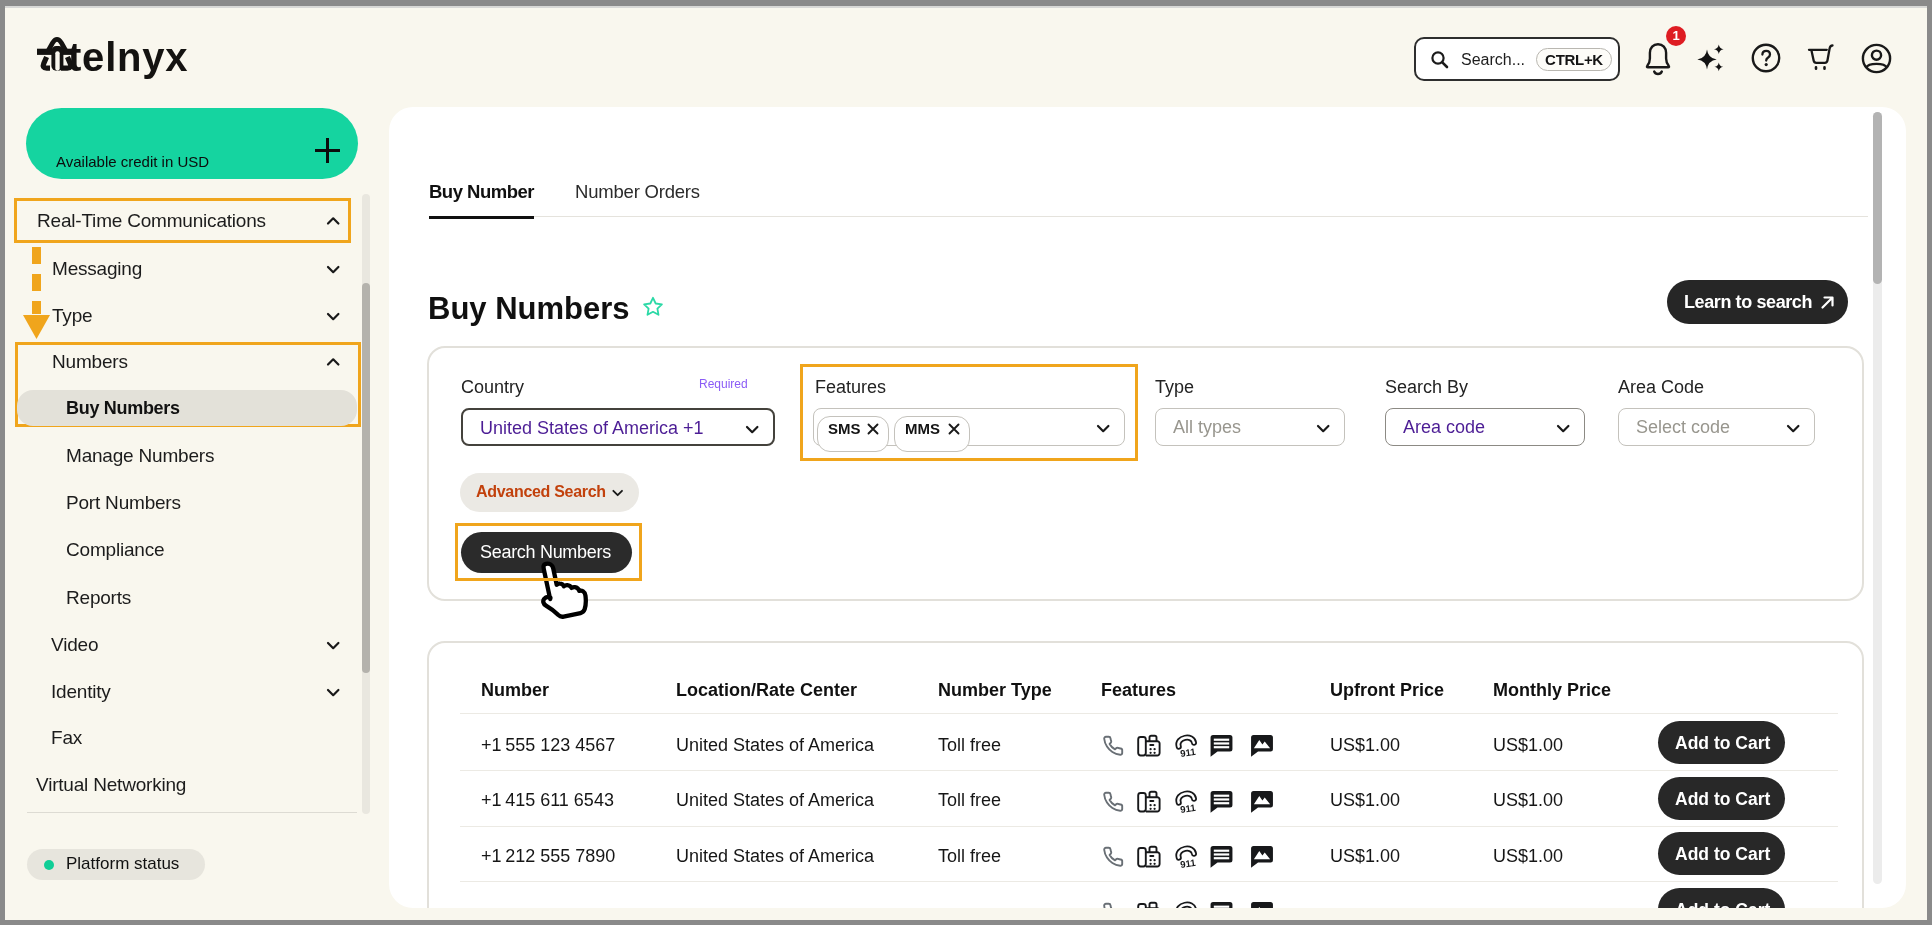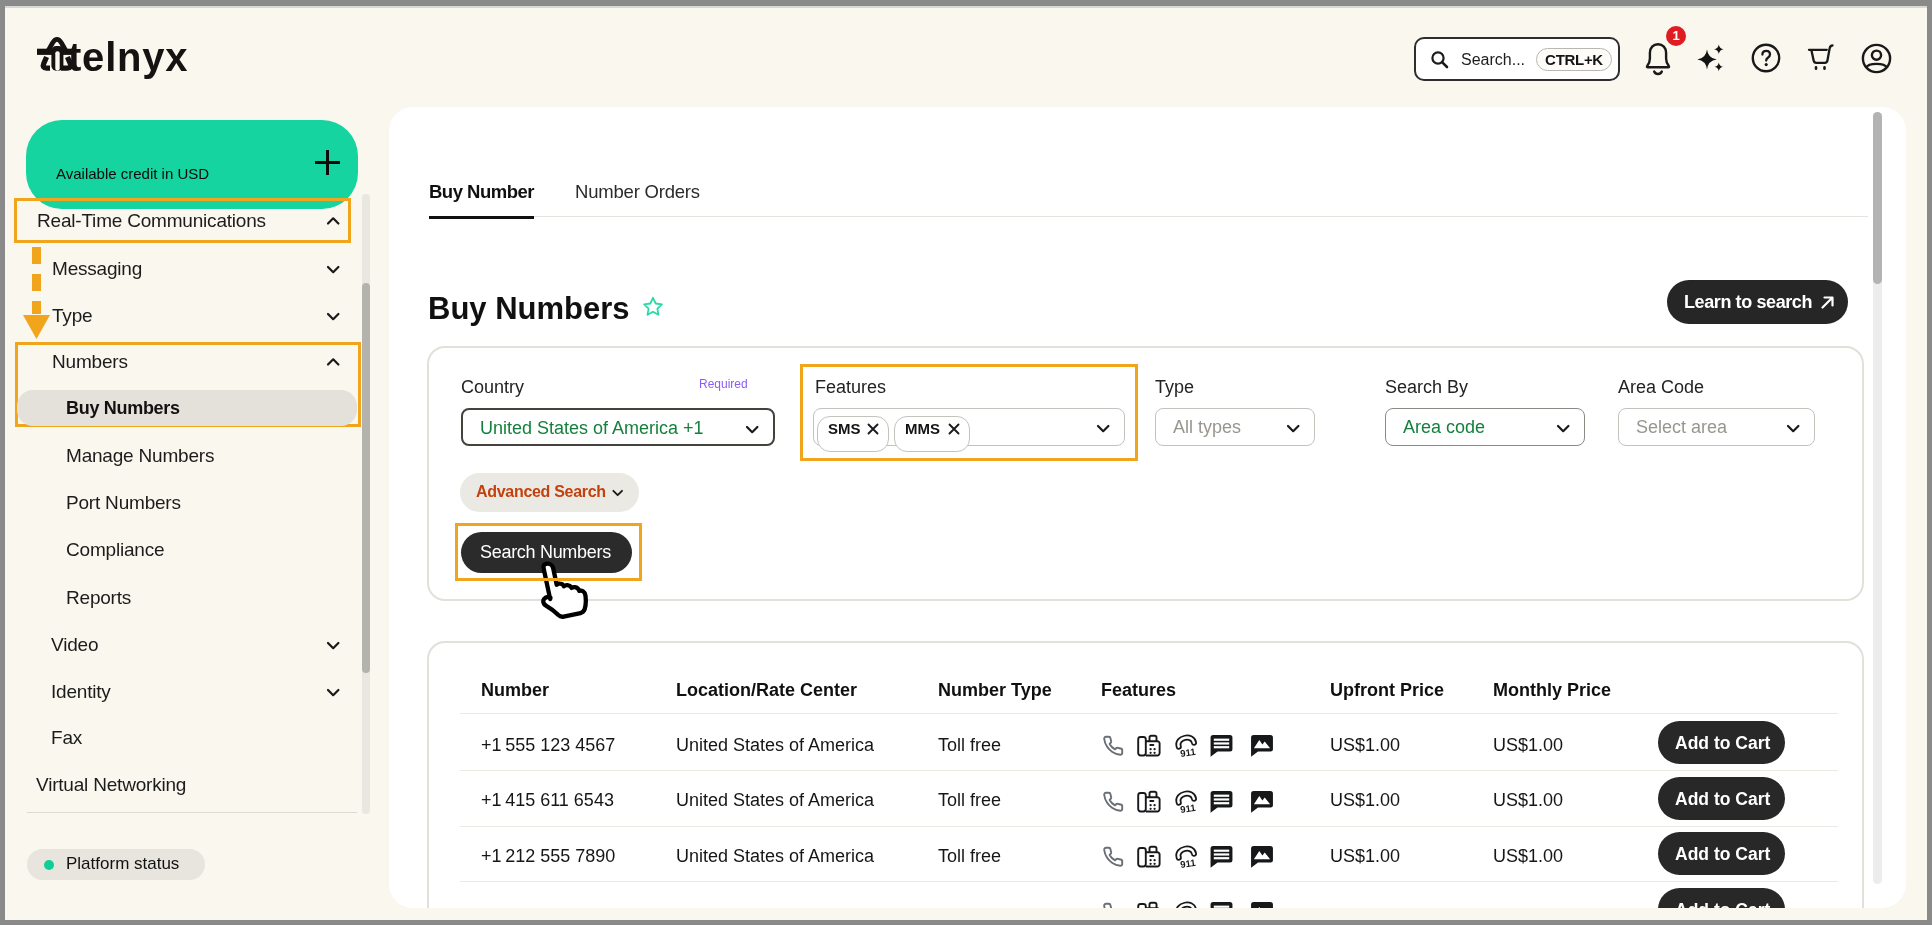--- a/index.html
+++ b/index.html
@@ -8,21 +8,21 @@
   .app { position:absolute; left:5px; top:6px; width:1922px; height:914px; background:#f9f7ee; border-top:2px solid #d8d8d6; }
   .abs { position:absolute; }
   
   .logo { left:37px; top:34px; width:190px; height:48px; }
   .searchbox { left:1414px; top:37px; width:206px; height:44px; background:#fff; border:2px solid #2e2e2e; border-radius:10px; }
   .searchbox .mag { position:absolute; left:14px; top:11px; }
   .searchbox .stx { position:absolute; left:45px; top:12px; font-size:16px; color:#1d1d1d; }
   .ctrlk { position:absolute; left:120px; top:9px; width:76px; height:23px; border:1.5px solid #b9b7b1; border-radius:12px; font-size:15px; font-weight:bold; color:#141414; text-align:center; line-height:21px; letter-spacing:-0.3px; background:#fdfcf8; }
   .badge { left:1666px; top:26px; width:20px; height:20px; background:#de1c22; border-radius:50%; color:#fff; font-size:13px; font-weight:bold; text-align:center; line-height:20px; }
   
-  .credit { left:26px; top:108px; width:332px; height:89px; background:#15d4a0; border-radius:36px;margin-top:12px; }
+  .credit { left:26px; top:108px; width:332px; height:71px; background:#15d4a0; border-radius:36px; }
   .credit .ct { position:absolute; left:30px; top:45px; font-size:15px; color:#0c0c0c; }
   .credit .plus { position:absolute; left:289px; top:30px; width:25px; height:25px; }
   .credit .plus:before { content:""; position:absolute; left:0; top:11px; width:25px; height:3.2px; background:#0c0c0c; }
   .credit .plus:after { content:""; position:absolute; left:11px; top:0; width:3.2px; height:25px; background:#0c0c0c; }
   .nav { font-size:19px; color:#1c1c1c; letter-spacing:-0.2px; }
   .obox { border:3px solid #f0a51c; }
   .obox1 { left:14px; top:198px; width:337px; height:45px; }
   .obox2 { left:15px; top:342px; width:346px; height:85px; }
   .navitem { height:24px; line-height:24px; }
   .buypill { left:17px; top:390px; width:340px; height:36px; background:#e3e1d9; border-radius:16px; }
@@ -42,21 +42,21 @@
   .tab2 { left:186px; top:74px; font-size:18.5px; color:#2b2b2b; letter-spacing:-0.2px; }
   .tabline { left:40px; top:109px; width:1439px; height:1px; background:#e5e3dd; }
   .tabul { left:40px; top:109px; width:105px; height:3px; background:#101010; }
   .h1 { left:39px; top:184px; font-size:31px; font-weight:bold; color:#101010; }
   .learn { left:1278px; top:173px; width:181px; height:44px; background:#262626; border-radius:22px; color:#fff; }
   .learn span { position:absolute; left:17px; top:12px; font-size:18px; font-weight:bold; letter-spacing:-0.4px; }
   
   .card1 { left:38px; top:239px; width:1437px; height:255px; background:#fff; border:2px solid #e2e0da; border-radius:18px; }
   .flabel { top:270px; font-size:18px; color:#232323; }
   .req { left:310px; top:270px; width:76px; font-size:12px; color:#8b5cf6; }
-  .sel { top:301px; height:38px; background:#fff; border-radius:8px; font-size:18px; color:#15803d; }
+  .sel { top:301px; height:38px; background:#fff; border-radius:8px; font-size:18px; color:#4c1d95; }
   .sel .seltx { position:absolute; left:17px; top:8px; }
   .sel .selch { position:absolute; right:12px; top:10px; }
   .oboxf { left:800px; top:364px; width:338px; height:97px; }
   .fpill { top:309px; height:36px; border:1.5px solid #c4c2bc; border-radius:13px; font-size:15px; font-weight:bold; color:#131313; background:#fff; }
   .advs { left:71px; top:366px; width:179px; height:39px; background:#ebe9e4; border-radius:20px; }
   .advs span { position:absolute; left:16px; top:10px; font-size:16px; font-weight:bold; color:#c2410c; letter-spacing:-0.3px; }
   .oboxs { left:455px; top:523px; width:187px; height:58px; }
   .searchnum { left:72px; top:425px; width:171px; height:41px; background:#2b2b2b; border-radius:21px; }
   .searchnum span { position:absolute; left:19px; top:10px; font-size:18px; font-weight:normal; color:#fff; letter-spacing:-0.3px; }
   
@@ -259,34 +259,34 @@
       <svg style="position:absolute; right:8px; top:5px;" width="14" height="14" viewBox="0 0 14 14">
         <path d="M2.5 2.5 L11.5 11.5 M11.5 2.5 L2.5 11.5" stroke="#1a1a1a" stroke-width="1.9" stroke-linecap="round"></path>
       </svg>
     </div>
 <div class="abs fpill" style="left:505px; width:76px;">
       <span style="position:absolute; left:10px; top:3px;text-align:right;">MMS</span>
       <svg style="position:absolute; right:8px; top:5px;" width="14" height="14" viewBox="0 0 14 14">
         <path d="M2.5 2.5 L11.5 11.5 M11.5 2.5 L2.5 11.5" stroke="#1a1a1a" stroke-width="1.9" stroke-linecap="round"></path>
       </svg>
     </div>
-<div class="abs sel" style="left:766px; width:160px; border:1.5px solid #c4c2bc; color:#98968e;">
+<div class="abs sel" style="left:766px; width:190px; border:1.5px solid #c4c2bc; color:#98968e;">
       <span class="seltx">All types</span>
       <svg class="selch" width="18" height="18">
         <use href="#chev-d"></use>
       </svg>
     </div>
 <div class="abs sel" style="left:996px; width:200px; border:1.5px solid #8c8a84;">
       <span class="seltx">Area code</span>
       <svg class="selch" width="18" height="18">
         <use href="#chev-d"></use>
       </svg>
     </div>
 <div class="abs sel" style="left:1229px; width:197px; border:1.5px solid #c4c2bc; color:#98968e;">
-      <span class="seltx">Select area</span>
+      <span class="seltx">Select code</span>
       <svg class="selch" width="18" height="18">
         <use href="#chev-d"></use>
       </svg>
     </div>
 
 <div class="abs advs">
       <span>Advanced Search</span>
       <svg style="position:absolute; right:14px; top:12px;" width="15" height="15" viewBox="0 0 18 18">
         <use href="#chev-d"></use>
       </svg>

